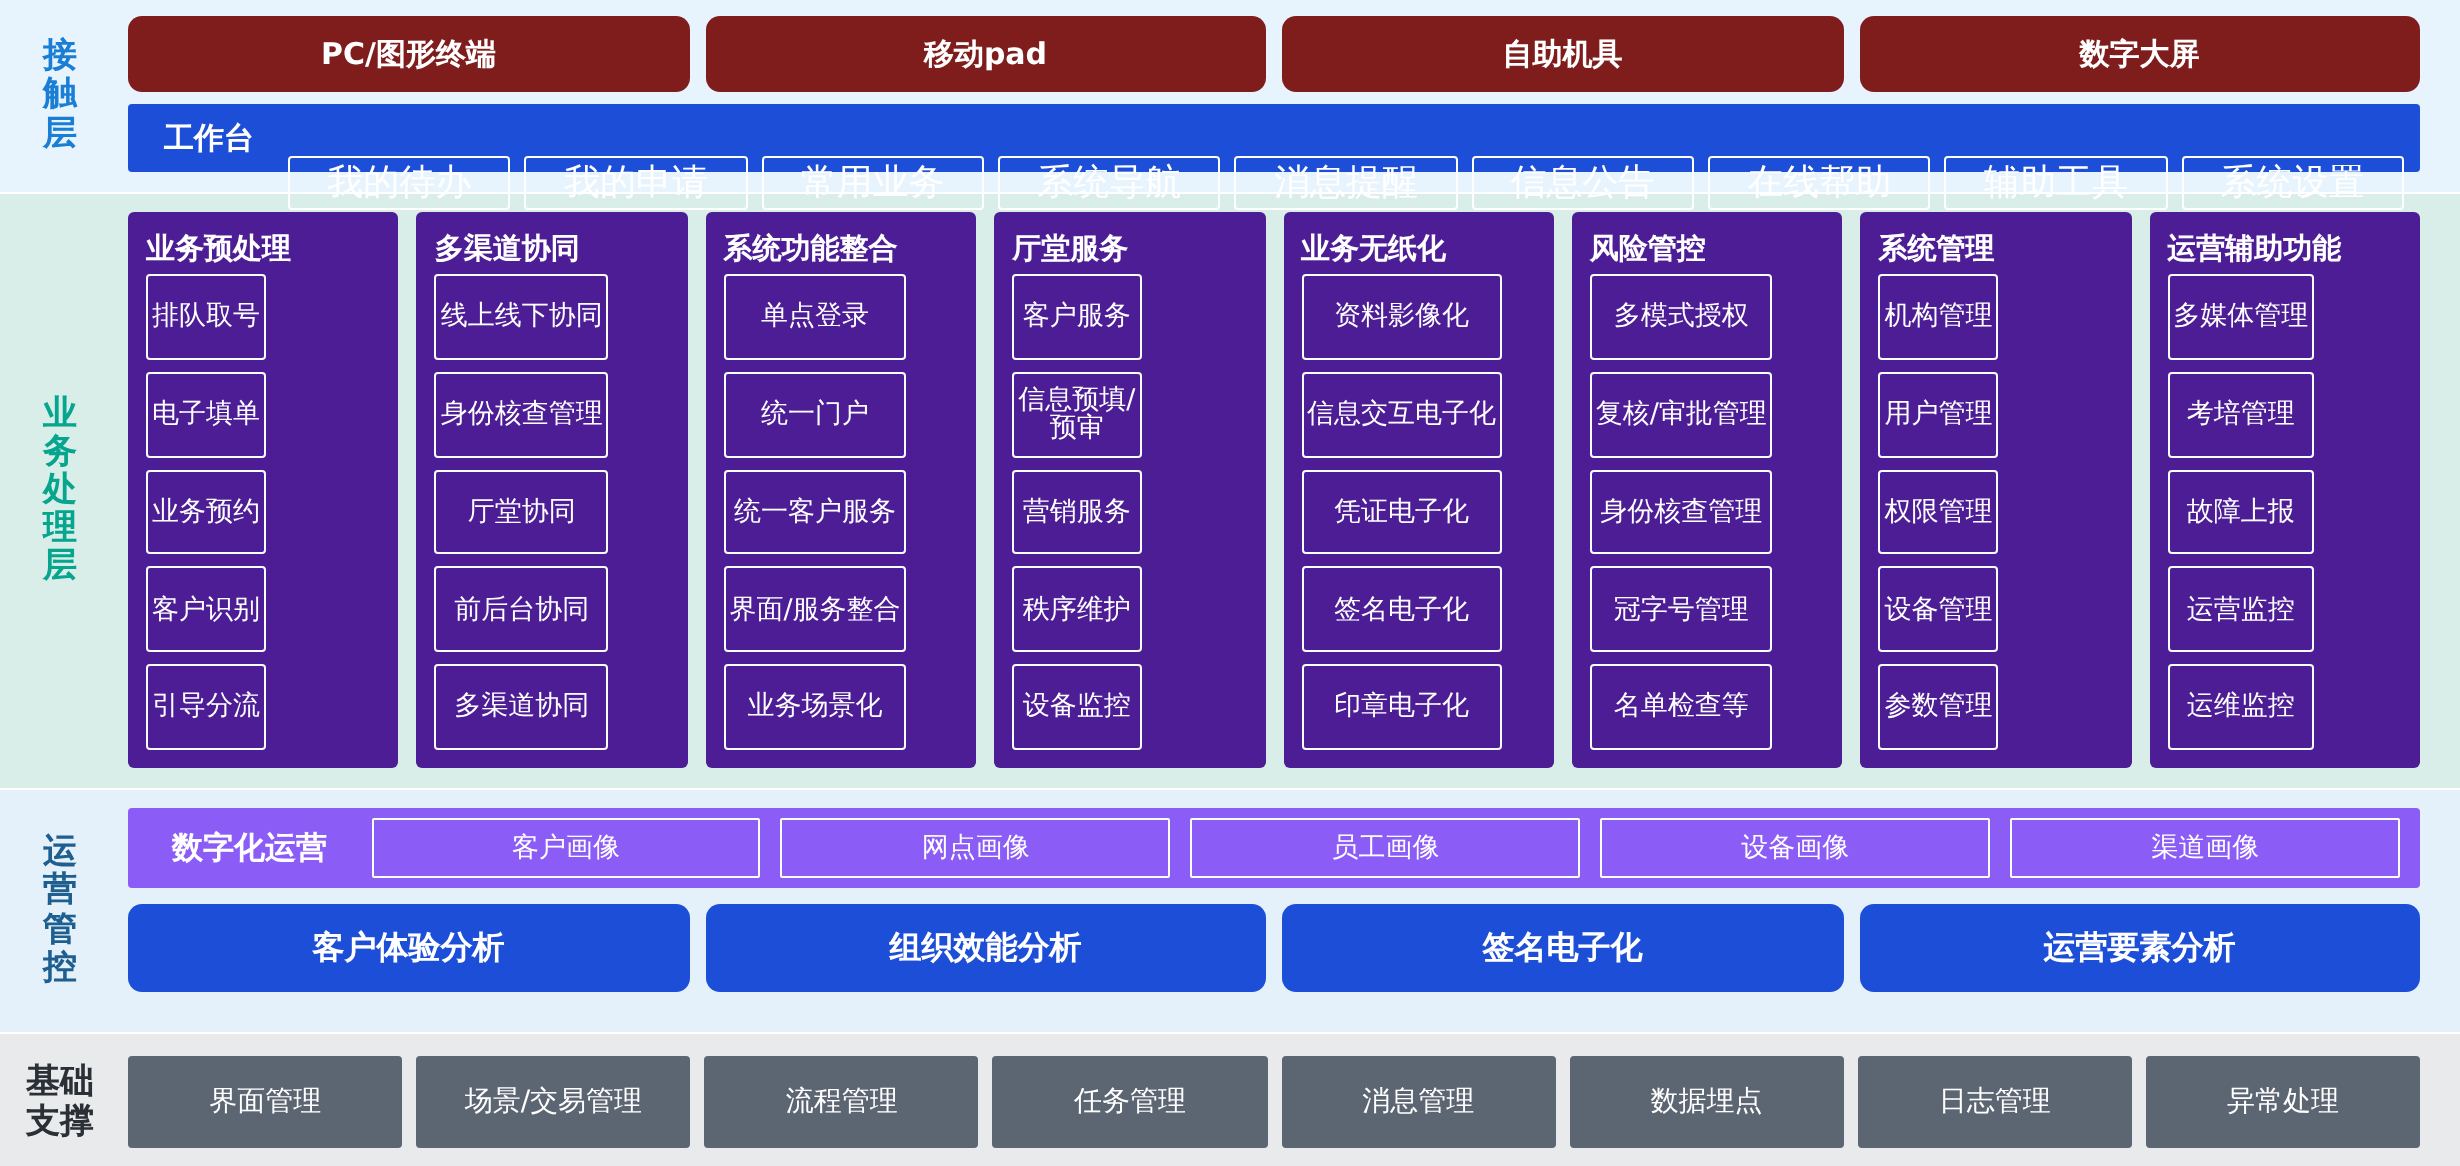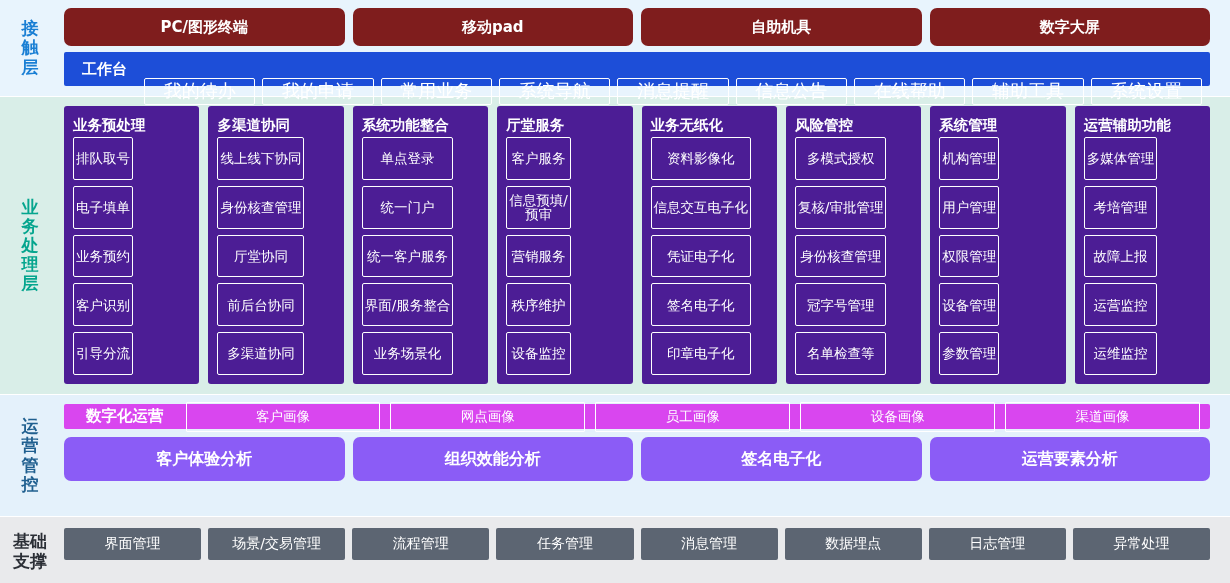--- a/index.html
+++ b/index.html
@@ -70,41 +70,41 @@
     display:flex;align-items:center;justify-content:center;text-align:center;
     color:#ffffff;font-size:13.5px;line-height:1.08;
     padding:1px 2px;box-sizing:border-box;white-space:pre-line;
   }
 
   
   .layer-ops{background:#e4f1fb;height:121px;}
   .layer-ops .band-label{color:#1f5f8f;}
   .ops-body{padding:9px 20px 10px 4px;gap:8px;}
   .ops-row1{
-    background:#d946ef;height:25px;border-radius:2px;
+    background:#8b5cf6;height:40px;border-radius:2px;
     display:flex;align-items:center;gap:10px;padding:0 10px;box-sizing:border-box;
   }
   .ops-title{color:#fff;font-weight:bold;font-size:15.5px;padding:0 12px;white-space:nowrap;}
   .ops-chip{
     flex:1 1 0;border:1px solid #ffffff;border-radius:1px;height:28px;
     display:flex;align-items:center;justify-content:center;
     color:#fff;font-size:13.5px;white-space:nowrap;
   }
   .ops-row2{display:flex;gap:8px;height:44px;}
   .ops-big{
-    flex:1 1 0;background:#8b5cf6;border-radius:7px;
+    flex:1 1 0;background:#1d4ed8;border-radius:7px;
     display:flex;align-items:center;justify-content:center;
     color:#fff;font-weight:bold;font-size:16px;
   }
 
   
   .layer-base{background:#e9eaec;height:69px;}
   .layer-base .band-label{color:#2b2f36;font-size:17px;line-height:1.15;}
   .base-body{padding:11px 20px 11px 4px;}
-  .base-row{display:flex;gap:7px;height:32px;}
+  .base-row{display:flex;gap:7px;height:46px;}
   .base-chip{
     flex:1 1 0;background:#5c6572;border-radius:2px;
     display:flex;align-items:center;justify-content:center;
     color:#fff;font-size:14px;white-space:nowrap;
   }
   .sep{height:1px;background:#ffffff;}
 </style>
 </head>
 <body>
 

